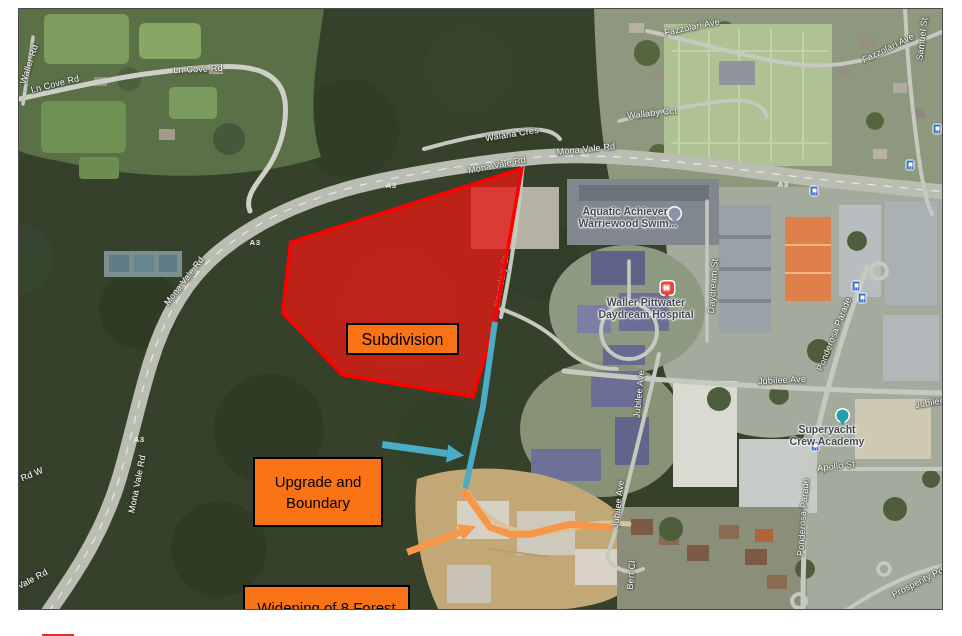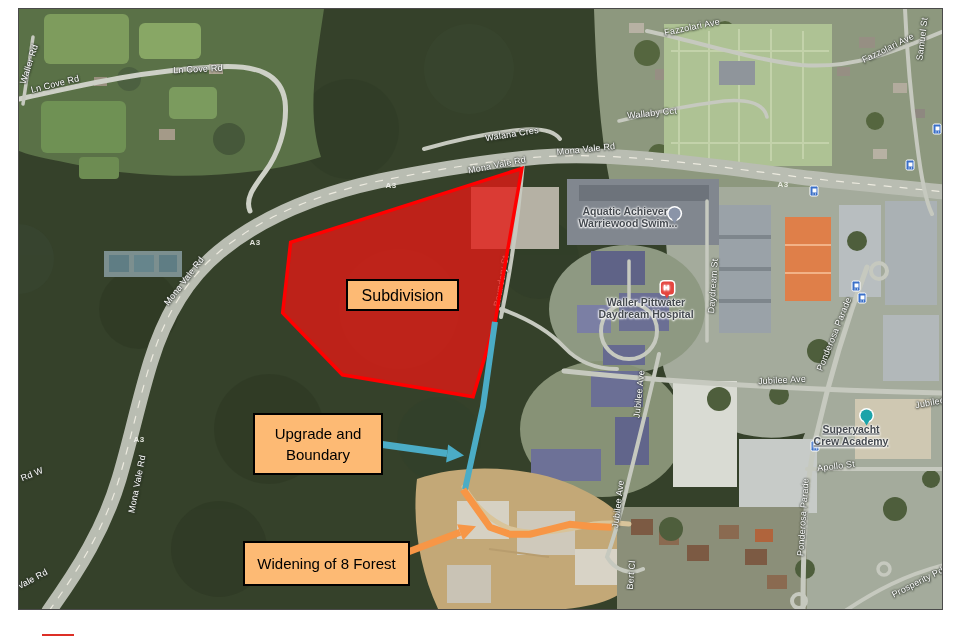--- a/index.html
+++ b/index.html
@@ -28,25 +28,25 @@
   .pin--teal{--pc:#1ba3a9;}
   .pin--hospital{--pc:#e5453f;width:13px;height:13px;border-radius:3px;}
   .pin--hospital::after{left:3px;top:11.5px;border-top-color:#e5453f;}
   .transit{position:absolute;transform:translate(-50%,-50%);width:9px;height:11px;
     background:#3a6fc8;border:1px solid #fff;border-radius:2px;box-sizing:border-box;}
   .transit::before{content:"";position:absolute;left:1.5px;top:2px;width:4px;height:3.5px;background:#fff;}
   .transit::after{content:"";position:absolute;left:1.5px;top:6.5px;width:1.5px;height:1.5px;background:#fff;
     box-shadow:2.5px 0 0 #fff;}
 
   
-  .callout{position:absolute;box-sizing:border-box;background:#fdba74;border:2px solid #000;
+  .callout{position:absolute;box-sizing:border-box;background:#f97316;border:2px solid #000;
     display:flex;flex-direction:column;justify-content:center;text-align:center;
-    color:#000;font-size:15px;line-height:21px;}
+    color:#000;font-size:15px;line-height:21px;margin-top:44px;}
   .callout--subdivision{left:327px;top:270px;width:113px;height:32px;font-size:16px;}
-  .callout--upgrade{left:234px;top:404px;width:130px;height:62px;}
+  .callout--upgrade{left:234px;top:404px;width:130px;height:70px;}
   .callout--widening{left:224px;top:532px;width:167px;height:45px;}
 
   .legend-swatch{position:absolute;left:42px;top:634px;width:26px;height:20px;
     border:3px solid #dd2f26;background:#fff;}
 </style>
 </head>
 <body>
 
 <div class="stage">
   <div class="map">
@@ -234,21 +234,21 @@
     <span class="poi-l1">Aquatic Achievers</span><br>
     <span class="poi-l2">Warriewood Swim...</span>
   </div>
         <div class="poi" style="left: 627px; top: 299px;">
     <span class="pin pin--hospital" style="transform: translate(-50%, -100%) translate(21px, -2px);">
             <b class="pin-glyph">H</b>
           </span>
     <span class="poi-l1">Waller Pittwater</span><br>
     <span class="poi-l2">Daydream Hospital</span>
   </div>
-        <div class="poi" style="left: 832px; top: 426px; text-decoration: underline;">
+        <div class="poi" style="left: 808px; top: 426px;">
     <span class="pin pin--teal" style="transform: translate(-50%, -100%) translate(16px, -2px);">
             <b class="pin-glyph"></b>
           </span>
     <span class="poi-l1">Superyacht</span><br>
     <span class="poi-l2">Crew Academy</span>
   </div>
       </div>
 
     <svg class="layer" width="925" height="602" viewBox="0 0 925 602">
       <polygon points="504,160 272,234 264,305 324,367 455,389 477,315" stroke-width="3.5" fill="rgba(228,26,21,0.78)" stroke="#ff0000"></polygon>

